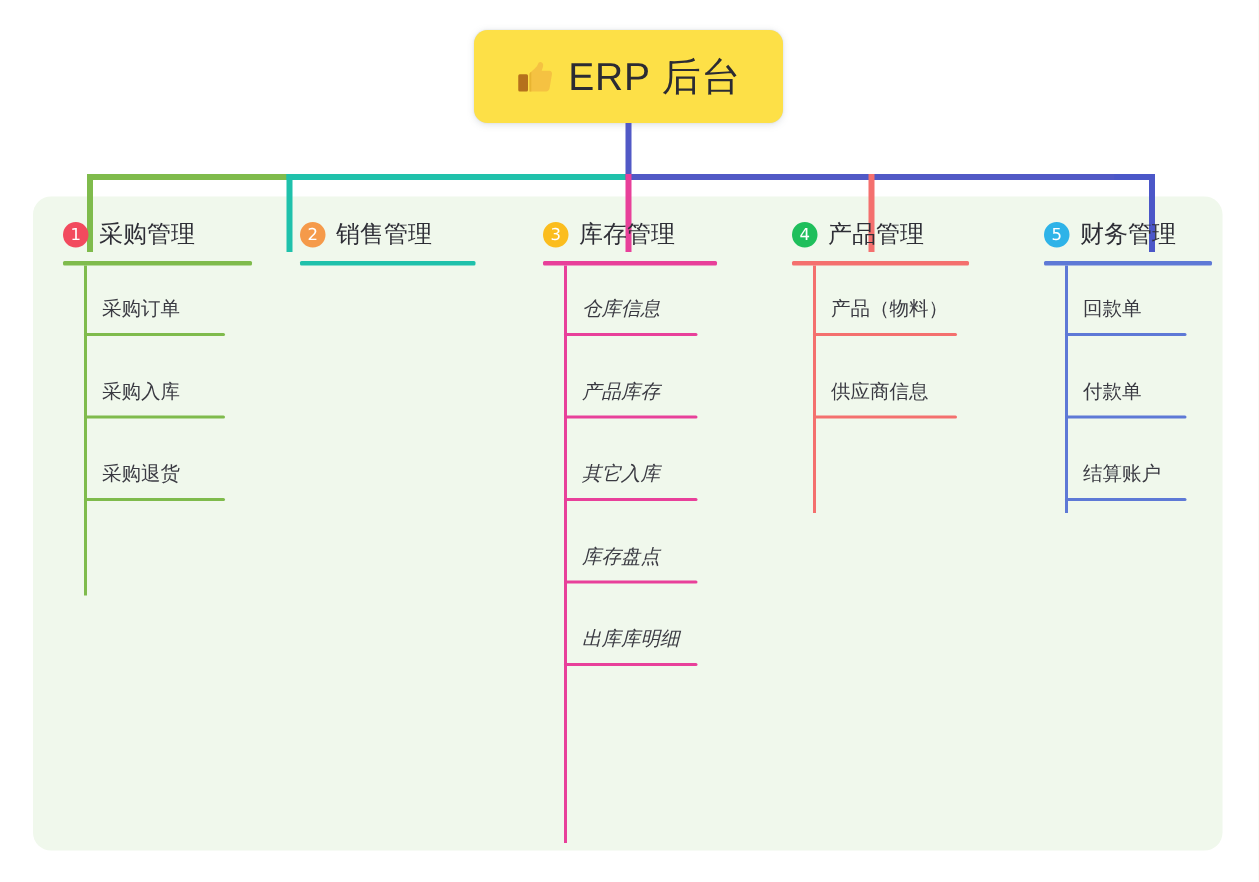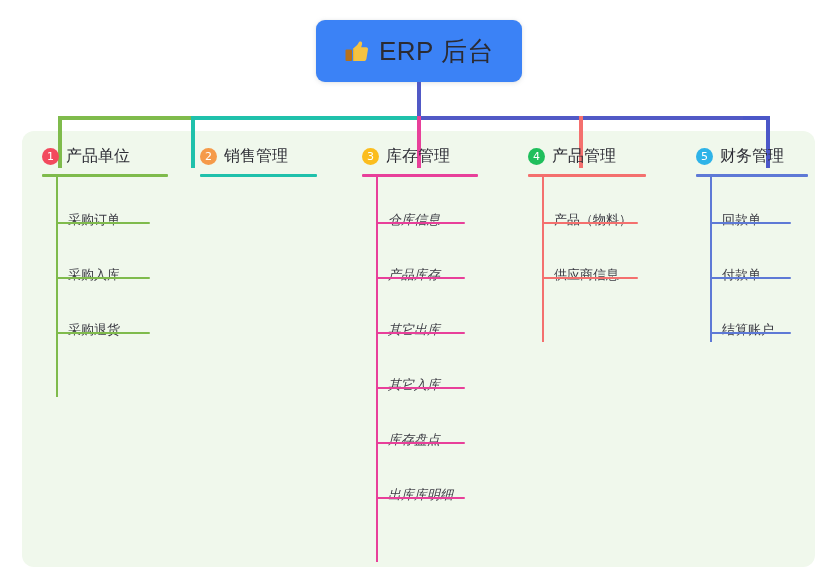--- a/index.html
+++ b/index.html
@@ -8,21 +8,21 @@
     background:#ffffff;
     font-family:"Liberation Sans","DejaVu Sans",sans-serif;
     overflow:hidden;
     position:relative;
   }
   #root{position:absolute;left:0;top:0;width:839px;height:588px;}
 
   
   .title-card{
     position:absolute;left:316px;top:20px;width:206px;height:62px;
-    background:#3b82f6;border-radius:9px;
+    background:#fde047;border-radius:9px;
     box-shadow:0 1px 5px rgba(120,130,140,.22),0 0 1px rgba(120,130,140,.25);
     display:flex;align-items:center;justify-content:center;gap:9px;
     box-sizing:border-box;
     text-align:center;
   }
   .title-text{
     font-size:26px;color:#2b2b33;letter-spacing:.5px;white-space:nowrap;
   }
   .thumb-emoji{
     display:inline-block;width:26px;height:24px;position:relative;top:1px;
@@ -48,21 +48,21 @@
     color:#fff;font-size:11px;line-height:17px;text-align:center;
     font-family:"DejaVu Sans",sans-serif;flex:0 0 auto;
   }
   .col-title{font-size:16px;color:#2e2e36;}
   .head-rule{height:3px;border-radius:1px;margin-top:6px;}
 
   .items{position:relative;margin-top:0;}
   .spine{position:absolute;left:14px;top:0;width:2px;}
   .item{position:relative;height:55px;}
   .item-label{
-    position:absolute;left:26px;top:34px;
+    position:absolute;left:26px;top:20px;
     font-size:13px;color:#3a3a42;white-space:nowrap;
   }
   .item-rule{
     position:absolute;left:14px;top:45px;height:2px;border-radius:1px;
   }
 </style>
 </head>
 <body>
 
 <div id="root">
@@ -89,21 +89,21 @@
 
   <div class="conn" style="left:58px;top:116px;width:4px;height:52px;background:#7fbb4c;"></div>
   <div class="conn" style="left:191px;top:116px;width:4px;height:52px;background:#1fc1ab;"></div>
   <div class="conn" style="left:417px;top:116px;width:4px;height:52px;background:#e8409a;"></div>
   <div class="conn" style="left:579px;top:116px;width:4px;height:52px;background:#f4706e;"></div>
   <div class="conn" style="left:766px;top:116px;width:4px;height:52px;background:#4b57c8;"></div>
 
   <div class="col" style="left:42px;width:150px;">
       <div class="col-head">
         <span class="badge" style="background: rgb(242, 74, 94);">1</span>
-        <span class="col-title">产品单位</span>
+        <span class="col-title">采购管理</span>
       </div>
       <div class="head-rule" style="background: rgb(127, 187, 76); width: 126px;"></div>
       <div class="items" style="height: 220px;">
         <div class="spine" style="background: rgb(127, 187, 76); height: 220px;"></div>
         <div class="item">
           <span class="item-label">采购订单</span>
           <div class="item-rule" style="background: rgb(127, 187, 76); width: 94px;"></div>
         </div>
         <div class="item">
           <span class="item-label">采购入库</span>
@@ -129,24 +129,20 @@
       </div>
       <div class="head-rule" style="background: rgb(232, 64, 154); width: 116px;"></div>
       <div class="items" style="height: 385px; font-style: italic;">
         <div class="spine" style="background: rgb(232, 64, 154); height: 385px;"></div>
         <div class="item">
           <span class="item-label">仓库信息</span>
           <div class="item-rule" style="background: rgb(232, 64, 154); width: 89px;"></div>
         </div>
         <div class="item">
           <span class="item-label">产品库存</span>
-          <div class="item-rule" style="background: rgb(232, 64, 154); width: 89px;"></div>
-        </div>
-        <div class="item">
-          <span class="item-label">其它出库</span>
           <div class="item-rule" style="background: rgb(232, 64, 154); width: 89px;"></div>
         </div>
         <div class="item">
           <span class="item-label">其它入库</span>
           <div class="item-rule" style="background: rgb(232, 64, 154); width: 89px;"></div>
         </div>
         <div class="item">
           <span class="item-label">库存盘点</span>
           <div class="item-rule" style="background: rgb(232, 64, 154); width: 89px;"></div>
         </div>

